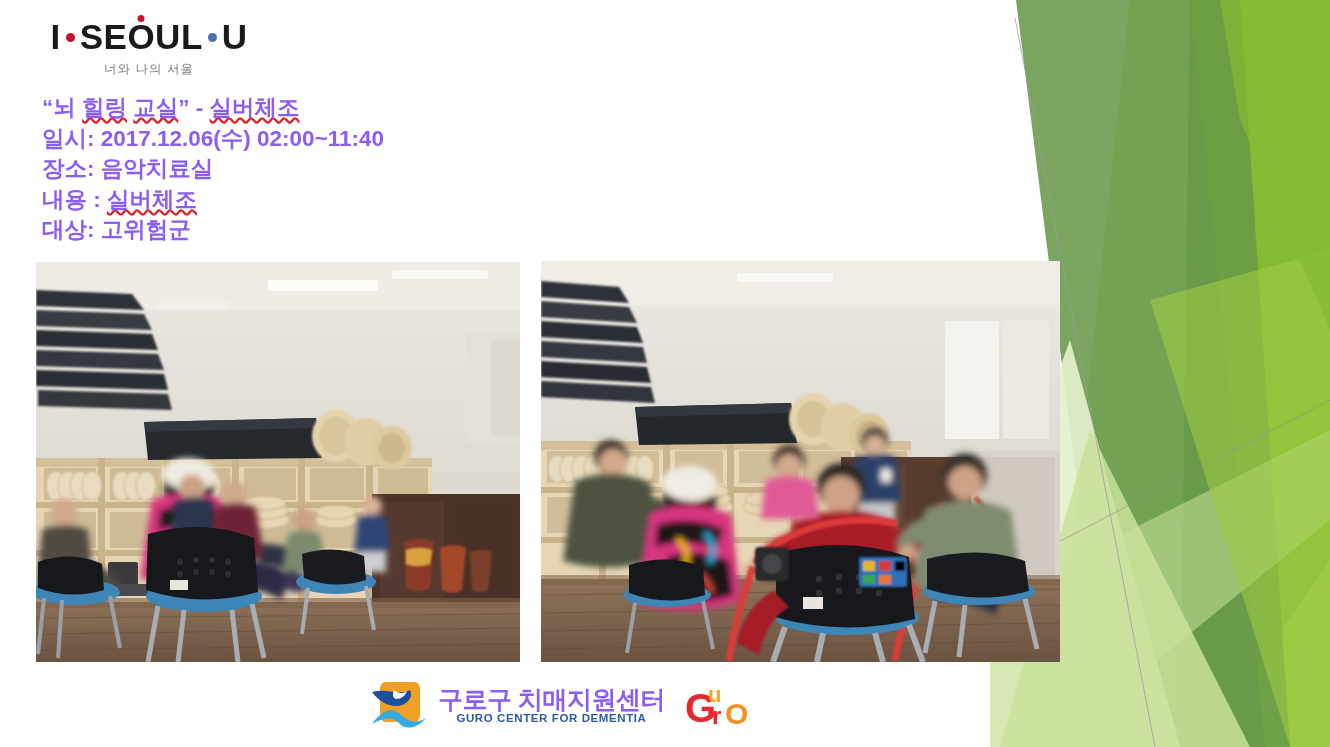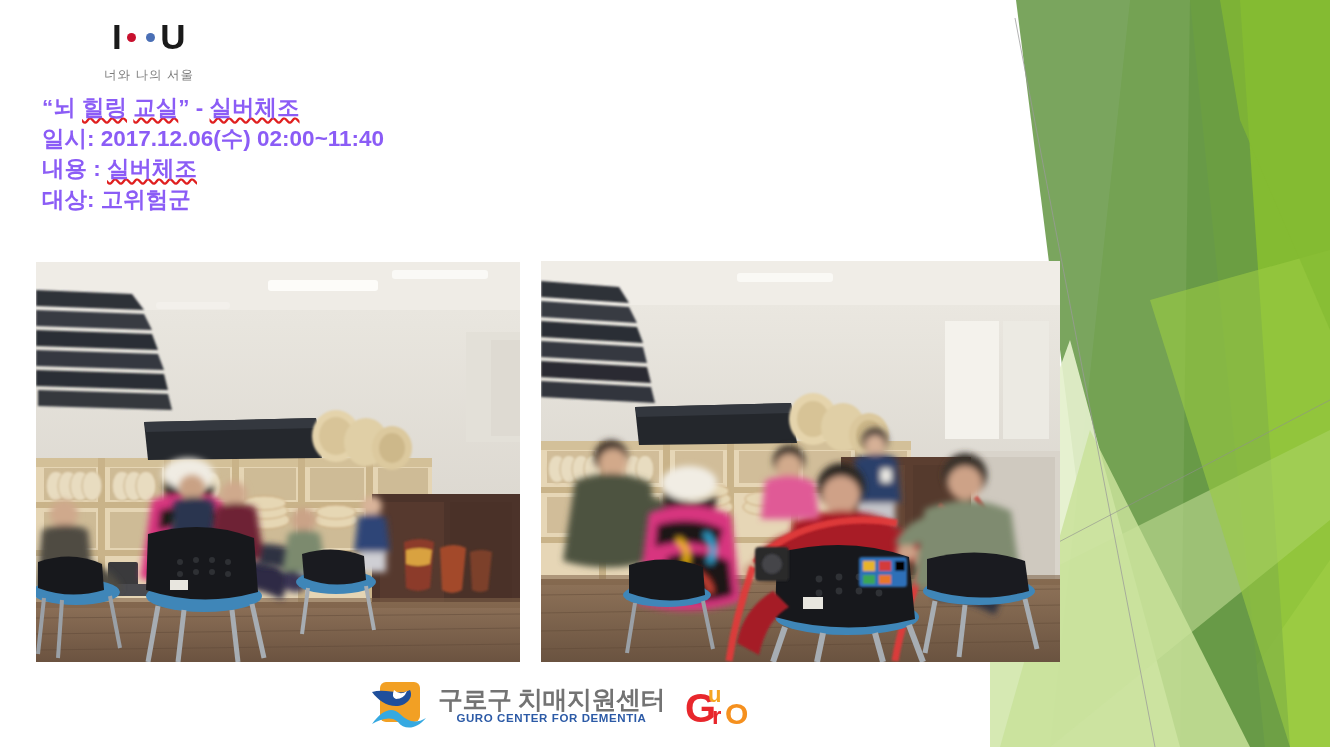--- a/index.html
+++ b/index.html
@@ -70,21 +70,21 @@
     width: 7px;
     height: 7px;
     border-radius: 50%;
     background: #c8102e;
   }
   .seoul-tagline {
     text-align: center;
     font-size: 12.5px;
     color: #7b7b7b;
     letter-spacing: 1px;
-    margin-top: 11px;
+    margin-top: 5px;
     font-family: "Liberation Sans", "DejaVu Sans", sans-serif;
   }
 
   
   #text-block {
     position: absolute;
     left: 42px;
     top: 93px;
     width: 620px;
   }
@@ -125,21 +125,21 @@
   #guro-center-logo {
     display: flex;
     align-items: center;
   }
   .gc-mark { width: 58px; height: 50px; }
   .gc-text { margin-left: 10px; }
   .gc-kr {
     font-family: "Liberation Sans", "DejaVu Sans", sans-serif;
     font-size: 25px;
     font-weight: bold;
-    color: #737373;
+    color: #8b5cf6;
     letter-spacing: -0.5px;
     line-height: 1;
   }
   .gc-en {
     font-family: "Liberation Sans", "DejaVu Sans", sans-serif;
     font-size: 11.5px;
     font-weight: bold;
     color: #2c5aa6;
     letter-spacing: 0.6px;
     text-align: center;
@@ -171,29 +171,34 @@
 
       <line x1="25" y1="18" x2="165" y2="747" stroke="#9a9a9a" stroke-width="1" opacity="0.75"></line>
       <line x1="0" y1="578" x2="340" y2="400" stroke="#8f8f8f" stroke-width="1" opacity="0.6"></line>
     </svg>
   </div>
 
   <div id="seoul-logo">
     <div class="seoul-wordmark">
       <span class="seoul-letter">I</span>
       <span class="seoul-dot red"></span>
+      <span class="seoul-letter">
+        <span>SEOUL</span>
+        <span class="o-dot"></span>
+      </span>
       <span class="seoul-dot blue"></span>
       <span class="seoul-letter">U</span>
     </div>
     <div class="seoul-tagline">너와 나의 서울</div>
   </div>
 
   <div id="text-block">
     <div class="text-line"><span>“뇌 </span><span class="sq">힐링</span><span> </span><span class="sq">교실</span><span>” - </span><span class="sq">실버체조</span></div>
     <div class="text-line">일시: 2017.12.06(수) 02:00~11:40</div>
+    <div class="text-line">장소: 음악치료실</div>
     <div class="text-line"><span>내용 : </span><span class="sq">실버체조</span></div>
     <div class="text-line">대상: 고위험군</div>
   </div>
 
   <div class="photo" id="photo-left">
     <svg viewBox="0 0 484 400" preserveAspectRatio="none" xmlns="http://www.w3.org/2000/svg">
       <defs>
         <linearGradient id="wallL" x1="0" y1="0" x2="0" y2="1">
           <stop offset="0%" stop-color="#e9e6df"></stop>
             <stop offset="100%" stop-color="#dcd8d0"></stop>

